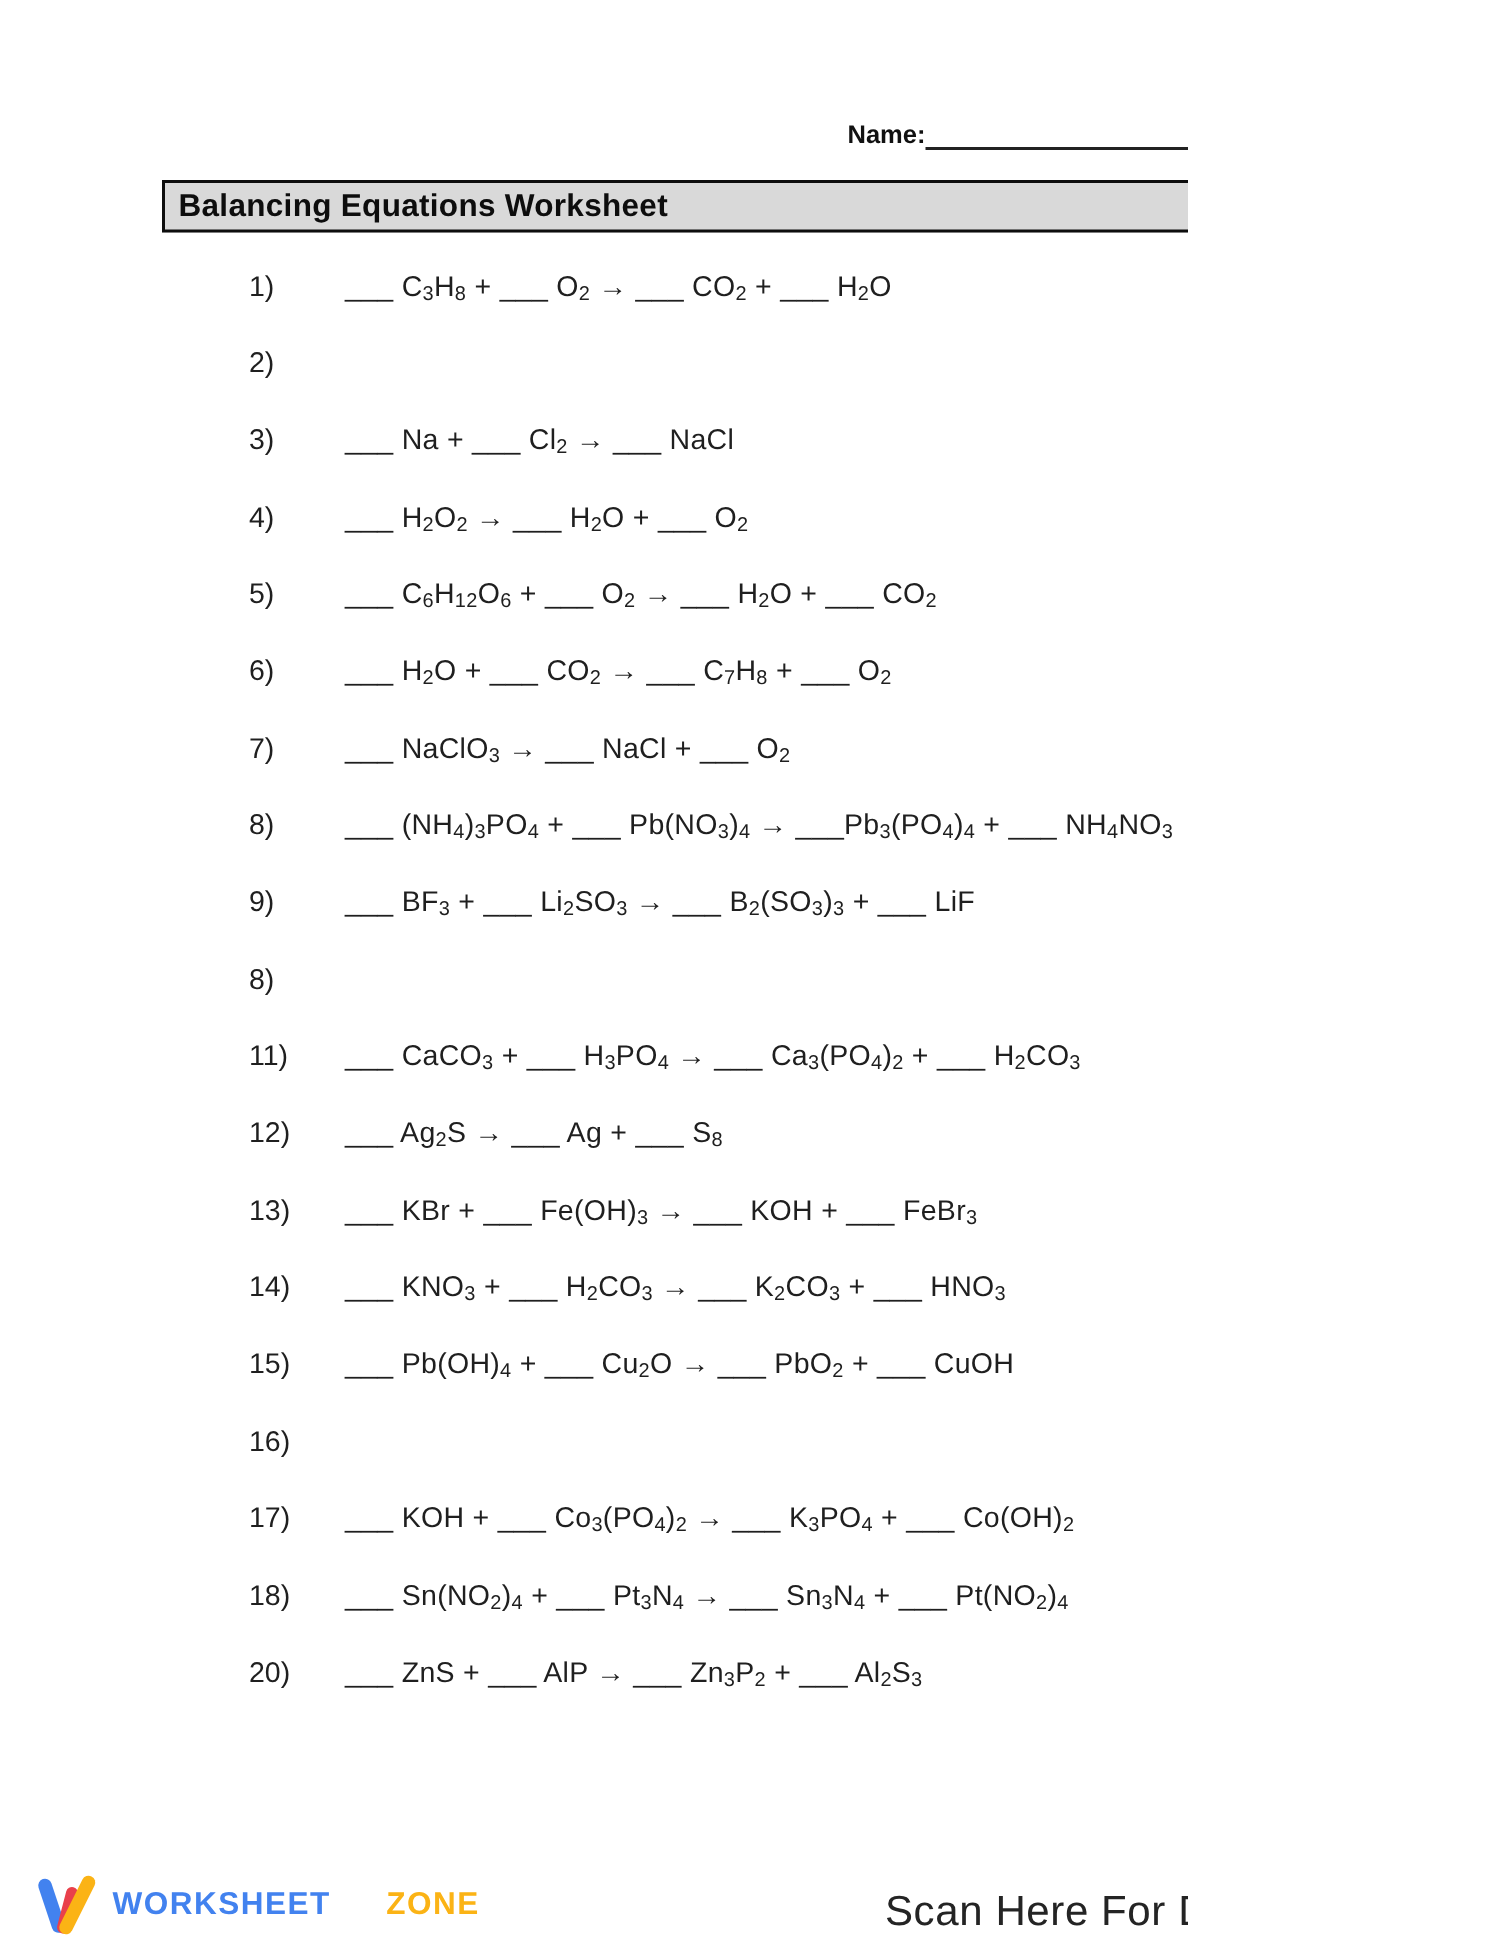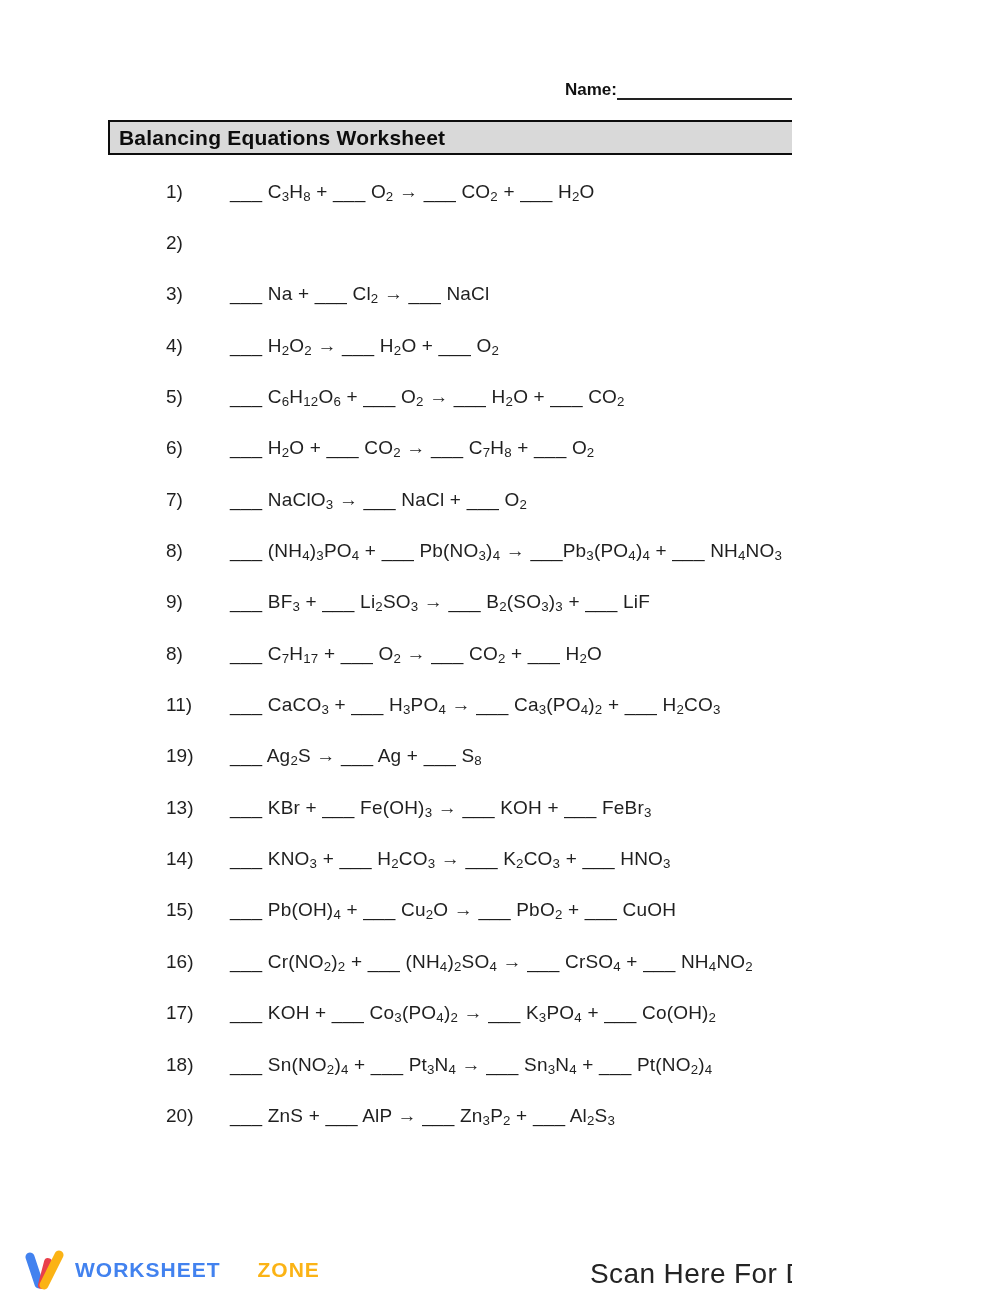--- a/index.html
+++ b/index.html
@@ -178,51 +178,49 @@
       <span class="eq-text">___ (NH<sub>4</sub>)<sub>3</sub>PO<sub>4</sub> + ___ Pb(NO<sub>3</sub>)<sub>4</sub> → ___Pb<sub>3</sub>(PO<sub>4</sub>)<sub>4</sub> + ___ NH<sub>4</sub>NO<sub>3</sub></span>
     </div>
 
     <div class="eq-row">
       <span class="eq-num">9)</span>
       <span class="eq-text">___ BF<sub>3</sub> + ___ Li<sub>2</sub>SO<sub>3</sub> → ___ B<sub>2</sub>(SO<sub>3</sub>)<sub>3</sub> + ___ LiF</span>
     </div>
 
     <div class="eq-row">
       <span class="eq-num">8)</span>
-      <span class="eq-text">___ C<sub>7</sub>H<sub>17</sub> + ___ O<sub>2</sub> → ___ CO<sub>2</sub> + ___ H<sub>2</sub>O</span>
     </div>
 
     <div class="eq-row">
       <span class="eq-num">11)</span>
       <span class="eq-text">___ CaCO<sub>3</sub> + ___ H<sub>3</sub>PO<sub>4</sub> → ___ Ca<sub>3</sub>(PO<sub>4</sub>)<sub>2</sub> + ___ H<sub>2</sub>CO<sub>3</sub></span>
     </div>
 
     <div class="eq-row">
-      <span class="eq-num">19)</span>
+      <span class="eq-num">12)</span>
       <span class="eq-text">___ Ag<sub>2</sub>S → ___ Ag + ___ S<sub>8</sub></span>
     </div>
 
     <div class="eq-row">
       <span class="eq-num">13)</span>
       <span class="eq-text">___ KBr + ___ Fe(OH)<sub>3</sub> → ___ KOH + ___ FeBr<sub>3</sub></span>
     </div>
 
     <div class="eq-row">
       <span class="eq-num">14)</span>
       <span class="eq-text">___ KNO<sub>3</sub> + ___ H<sub>2</sub>CO<sub>3</sub> → ___ K<sub>2</sub>CO<sub>3</sub> + ___ HNO<sub>3</sub></span>
     </div>
 
     <div class="eq-row">
       <span class="eq-num">15)</span>
       <span class="eq-text">___ Pb(OH)<sub>4</sub> + ___ Cu<sub>2</sub>O → ___ PbO<sub>2</sub> + ___ CuOH</span>
     </div>
 
     <div class="eq-row">
       <span class="eq-num">16)</span>
-      <span class="eq-text">___ Cr(NO<sub>2</sub>)<sub>2</sub> + ___ (NH<sub>4</sub>)<sub>2</sub>SO<sub>4</sub> → ___ CrSO<sub>4</sub> + ___ NH<sub>4</sub>NO<sub>2</sub></span>
     </div>
 
     <div class="eq-row">
       <span class="eq-num">17)</span>
       <span class="eq-text">___ KOH + ___ Co<sub>3</sub>(PO<sub>4</sub>)<sub>2</sub> → ___ K<sub>3</sub>PO<sub>4</sub> + ___ Co(OH)<sub>2</sub></span>
     </div>
 
     <div class="eq-row">
       <span class="eq-num">18)</span>
       <span class="eq-text">___ Sn(NO<sub>2</sub>)<sub>4</sub> + ___ Pt<sub>3</sub>N<sub>4</sub> → ___ Sn<sub>3</sub>N<sub>4</sub> + ___ Pt(NO<sub>2</sub>)<sub>4</sub></span>

